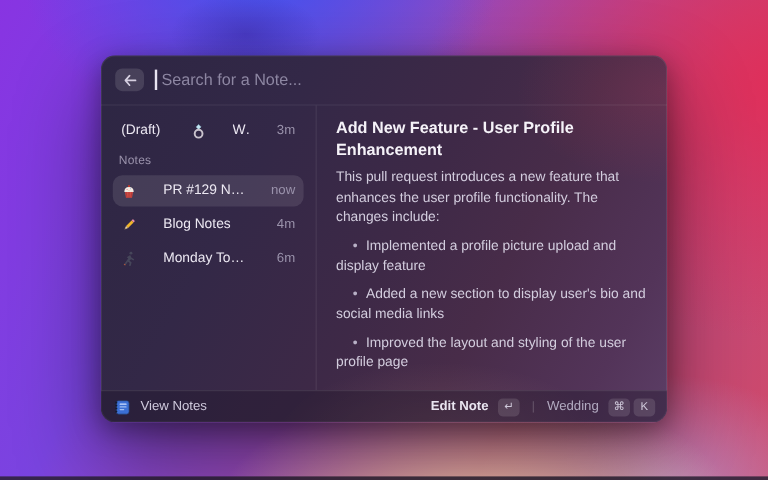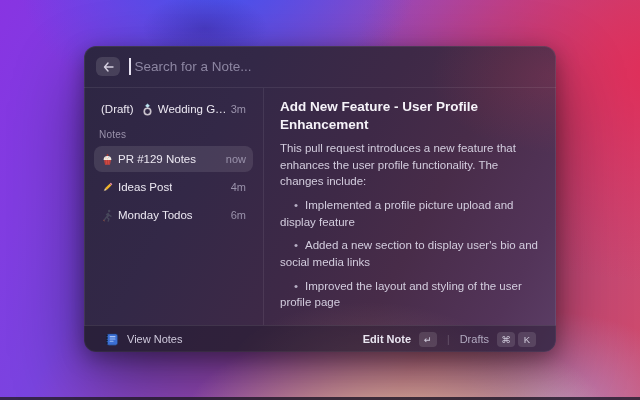--- a/index.html
+++ b/index.html
@@ -62,21 +62,21 @@
   
   .win-body{ flex:1; display:flex; min-height:0; }
   .sidebar{
     width:180px; flex:0 0 180px; border-right:1px solid rgba(255,255,255,0.08);
     padding:8px 10px; overflow:hidden;
   }
   .section-label{
     font-size:10px; color:#9a92ab; margin:7px 5px 6px; letter-spacing:0.2px;
   }
   .row{
-    display:flex; align-items:center; gap:4px; height:26px; padding:0 7px;
+    display:flex; align-items:center; gap:22px; height:26px; padding:0 7px;
     border-radius:8px; font-size:11.5px; color:#ece8f2; cursor:pointer; margin-bottom:2px;
   }
   .row.selected{ background:rgba(255,255,255,0.10); }
   .row .prefix{ white-space:pre; }
   .row .icon{ width:13px; height:13px; flex:0 0 auto; display:inline-flex; }
   .row .icon svg{ width:13px; height:13px; display:block; }
   .row .title{ white-space:nowrap; overflow:hidden; text-overflow:ellipsis; }
   .row .time{ margin-left:auto; font-size:11px; color:#9a92ab; flex:0 0 auto;text-align:right; }
 
   
@@ -91,21 +91,21 @@
   }
   .content p{
     font-size:11.5px; line-height:1.45; color:#d3cdde; margin:7px 0;
   }
   .content p.bullet{ text-indent:14px; margin:7px 0; }
   .content p.bullet .dot{ color:#b8b0c6; margin-right:7px; }
 
   
   .footer{
     flex:0 0 27px; height:27px; display:flex; align-items:center;
-    padding:0 20px; gap:8px;
+    padding:0 10px; gap:8px;
     border-top:1px solid rgba(255,255,255,0.09);
     background:rgba(28,22,40,0.38);
   }
   .footer .app-icon{ width:15px; height:15px; display:inline-flex; }
   .footer .app-icon svg{ width:15px; height:15px; display:block; }
   .footer .app-label{ font-size:11px; color:#cfc9dc; }
   .footer .spacer{ flex:1; }
   .footer .action-label{ font-size:11px; font-weight:bold; color:#e9e5f0; }
   .footer .action-label.muted{ font-weight:normal; color:#b2aac0; }
   .kbd{
@@ -169,21 +169,21 @@
             <span class="icon">
               <svg viewBox="0 0 16 16">
                 <g transform="rotate(45 8 8)">
                   <rect x="6.6" y="0.8" width="2.9" height="2.1" rx="0.6" fill="#e88ba8"></rect>
                   <rect x="6.6" y="2.9" width="2.9" height="8" fill="#f0b42a"></rect>
                   <polygon points="6.6,10.9 9.5,10.9 8.05,14.6" fill="#e8cfa0"></polygon>
                   <polygon points="7.5,13.2 8.6,13.2 8.05,14.6" fill="#4a3a2a"></polygon>
                 </g>
               </svg>
             </span>
-            <span class="title">Ideas Post</span>
+            <span class="title">Blog Notes</span>
             <span class="time">4m</span>
           </div>
           <div class="row">
             <span class="icon">
               <svg viewBox="0 0 16 16">
                 <circle cx="10" cy="2.4" r="1.5" fill="#46465a"></circle>
                 <path d="M9.2 4.4 L5.8 6.6 L7.2 8 L4.8 11.2 L2.9 13.8 L4.3 14.7 L6.9 11.2 L8.7 12.6 L7.9 15.3 L9.6 15.7 L10.7 12 L8.4 10 L10.2 8.6 L12.5 10 L13.3 8.7 L10.4 6.8 Z" fill="#46465a"></path>
                 <path d="M2.9 13.8 L4.3 14.7" stroke="#b3553a" stroke-width="1.1"></path>
               </svg>
             </span>
@@ -220,21 +220,21 @@
       <span class="app-label">View Notes</span>
       <span class="spacer"></span>
 
       <span class="action-label">Edit Note</span>
       <span class="keys" id="primary-keys">
           <span class="kbd">↵</span>
         </span>
 
       <span class="foot-sep">|</span>
 
-      <span class="action-label muted">Drafts</span>
+      <span class="action-label muted">Wedding</span>
       <span class="keys" id="secondary-keys">
           <span class="kbd">⌘</span>
           <span class="kbd">K</span>
         </span>
     </footer>
 
   </div>
 </div>
 
 </body></html>

